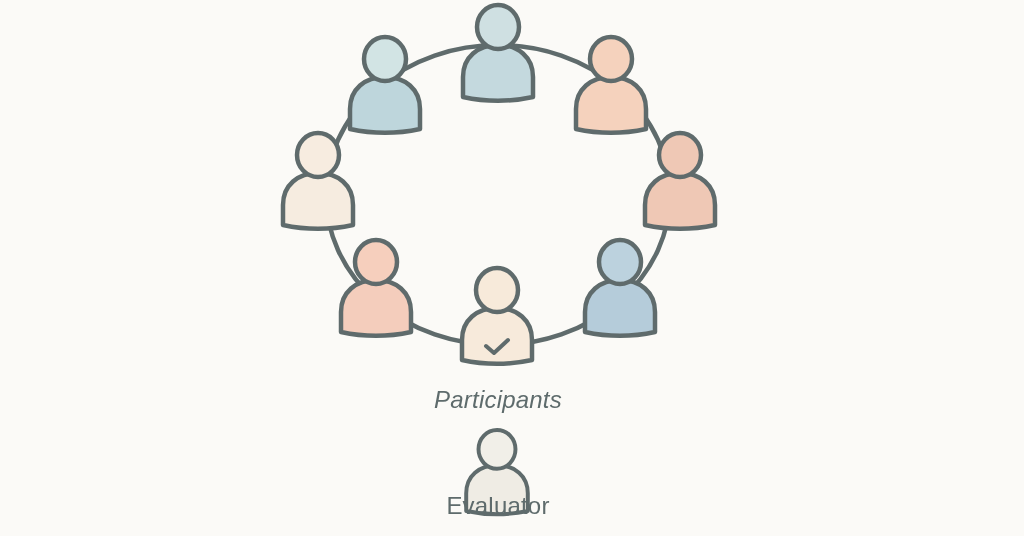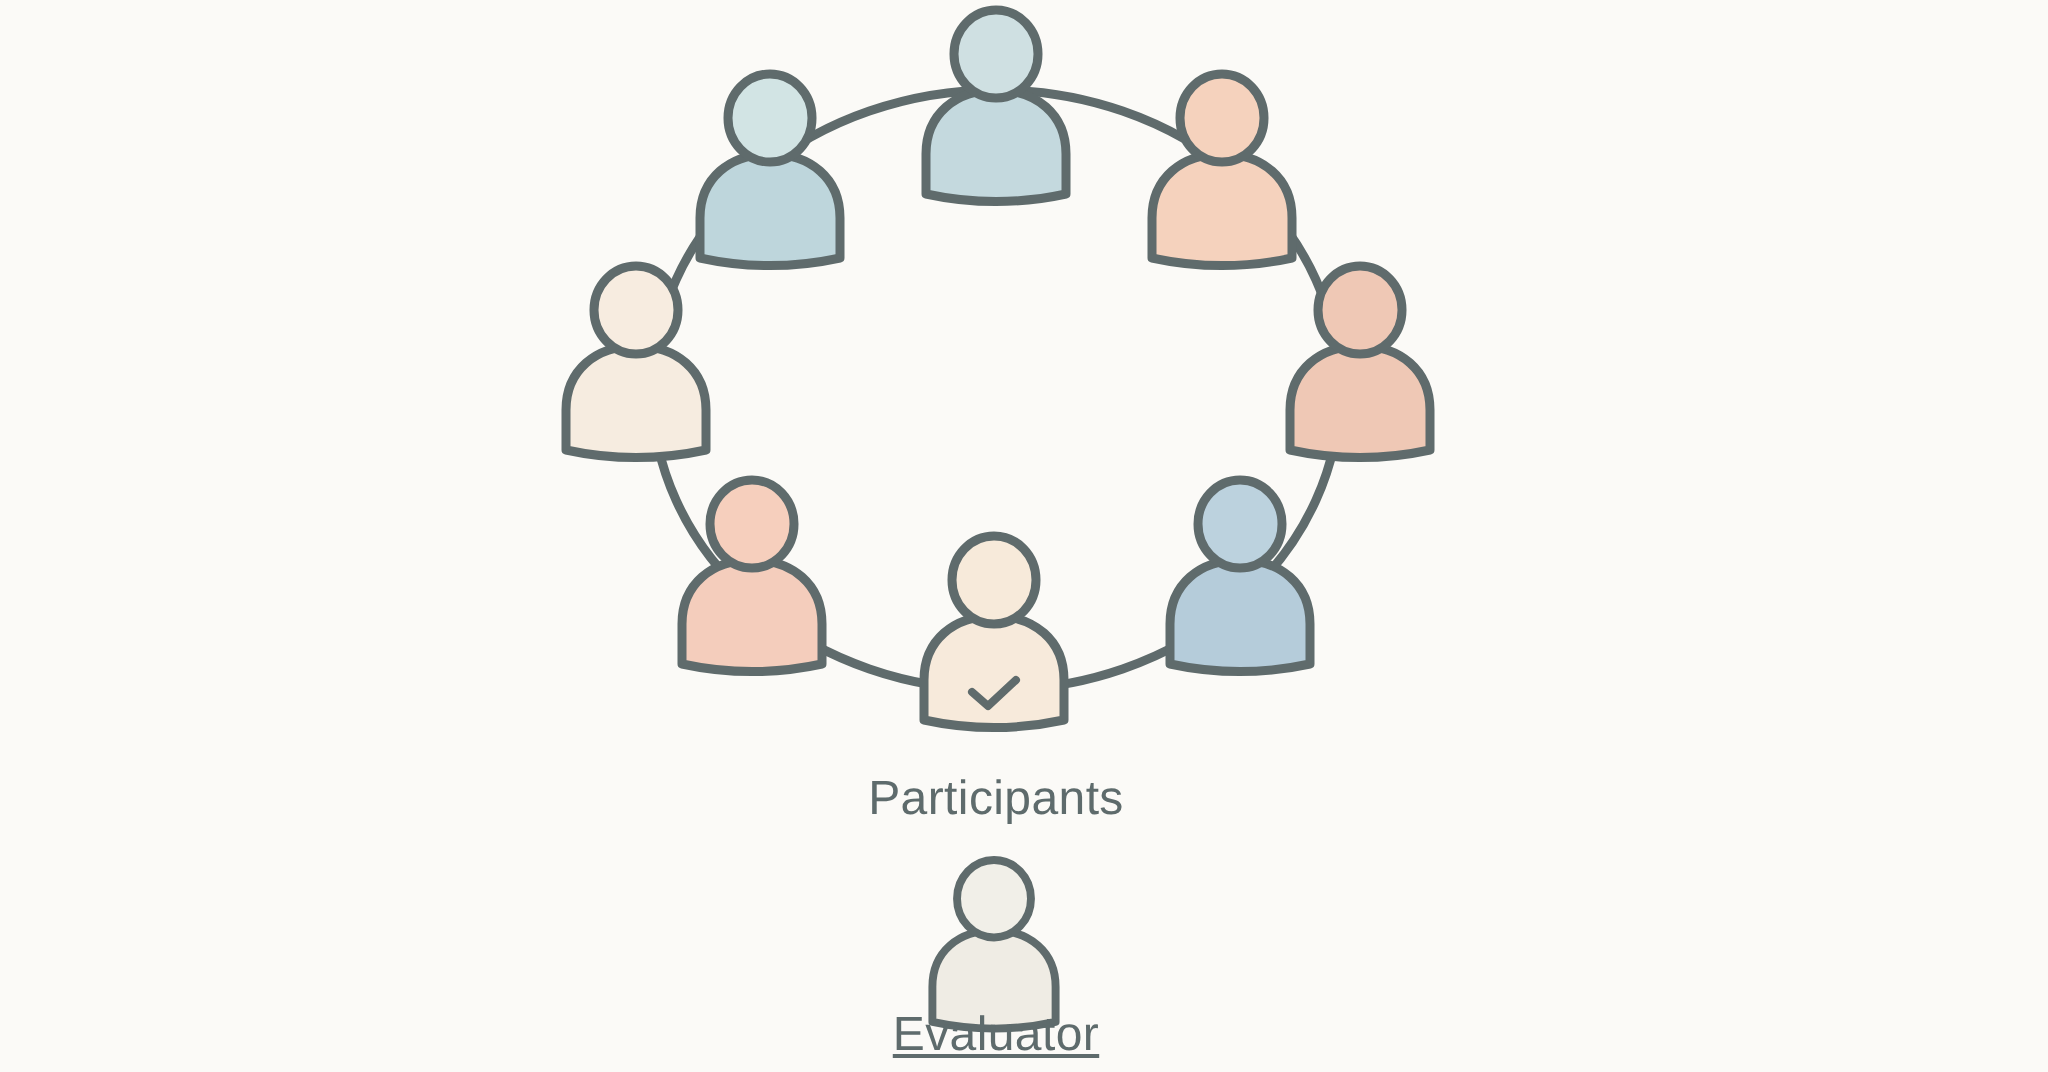--- a/index.html
+++ b/index.html
@@ -48,14 +48,14 @@
       </g>
     </g>
   <g id="evaluator-g">
       <g transform="translate(497,430) scale(0.88)">
         <path d="M -35 92 L -35 72 C -35 52 -20 40 0 40 C 20 40 35 52 35 72 L 35 92 C 12 97 -12 97 -35 92 Z" fill="#efece4" stroke="#5f6b6c" stroke-width="4.5" stroke-linejoin="round"></path>
         <ellipse cx="0" cy="22" rx="21" ry="22" fill="#f1efe8" stroke="#5f6b6c" stroke-width="4.5"></ellipse>
       </g>
     </g>
 </svg>
 
-<div class="label" style="left:348px; top:386px;">Participants</div>
-<div class="label" style="left:348px; top:504px;text-decoration:underline;">Evaluator</div>
+<div class="label" style="left:348px; top:386px;font-style:italic;">Participants</div>
+<div class="label" style="left:348px; top:492px;">Evaluator</div>
 
 </body></html>

